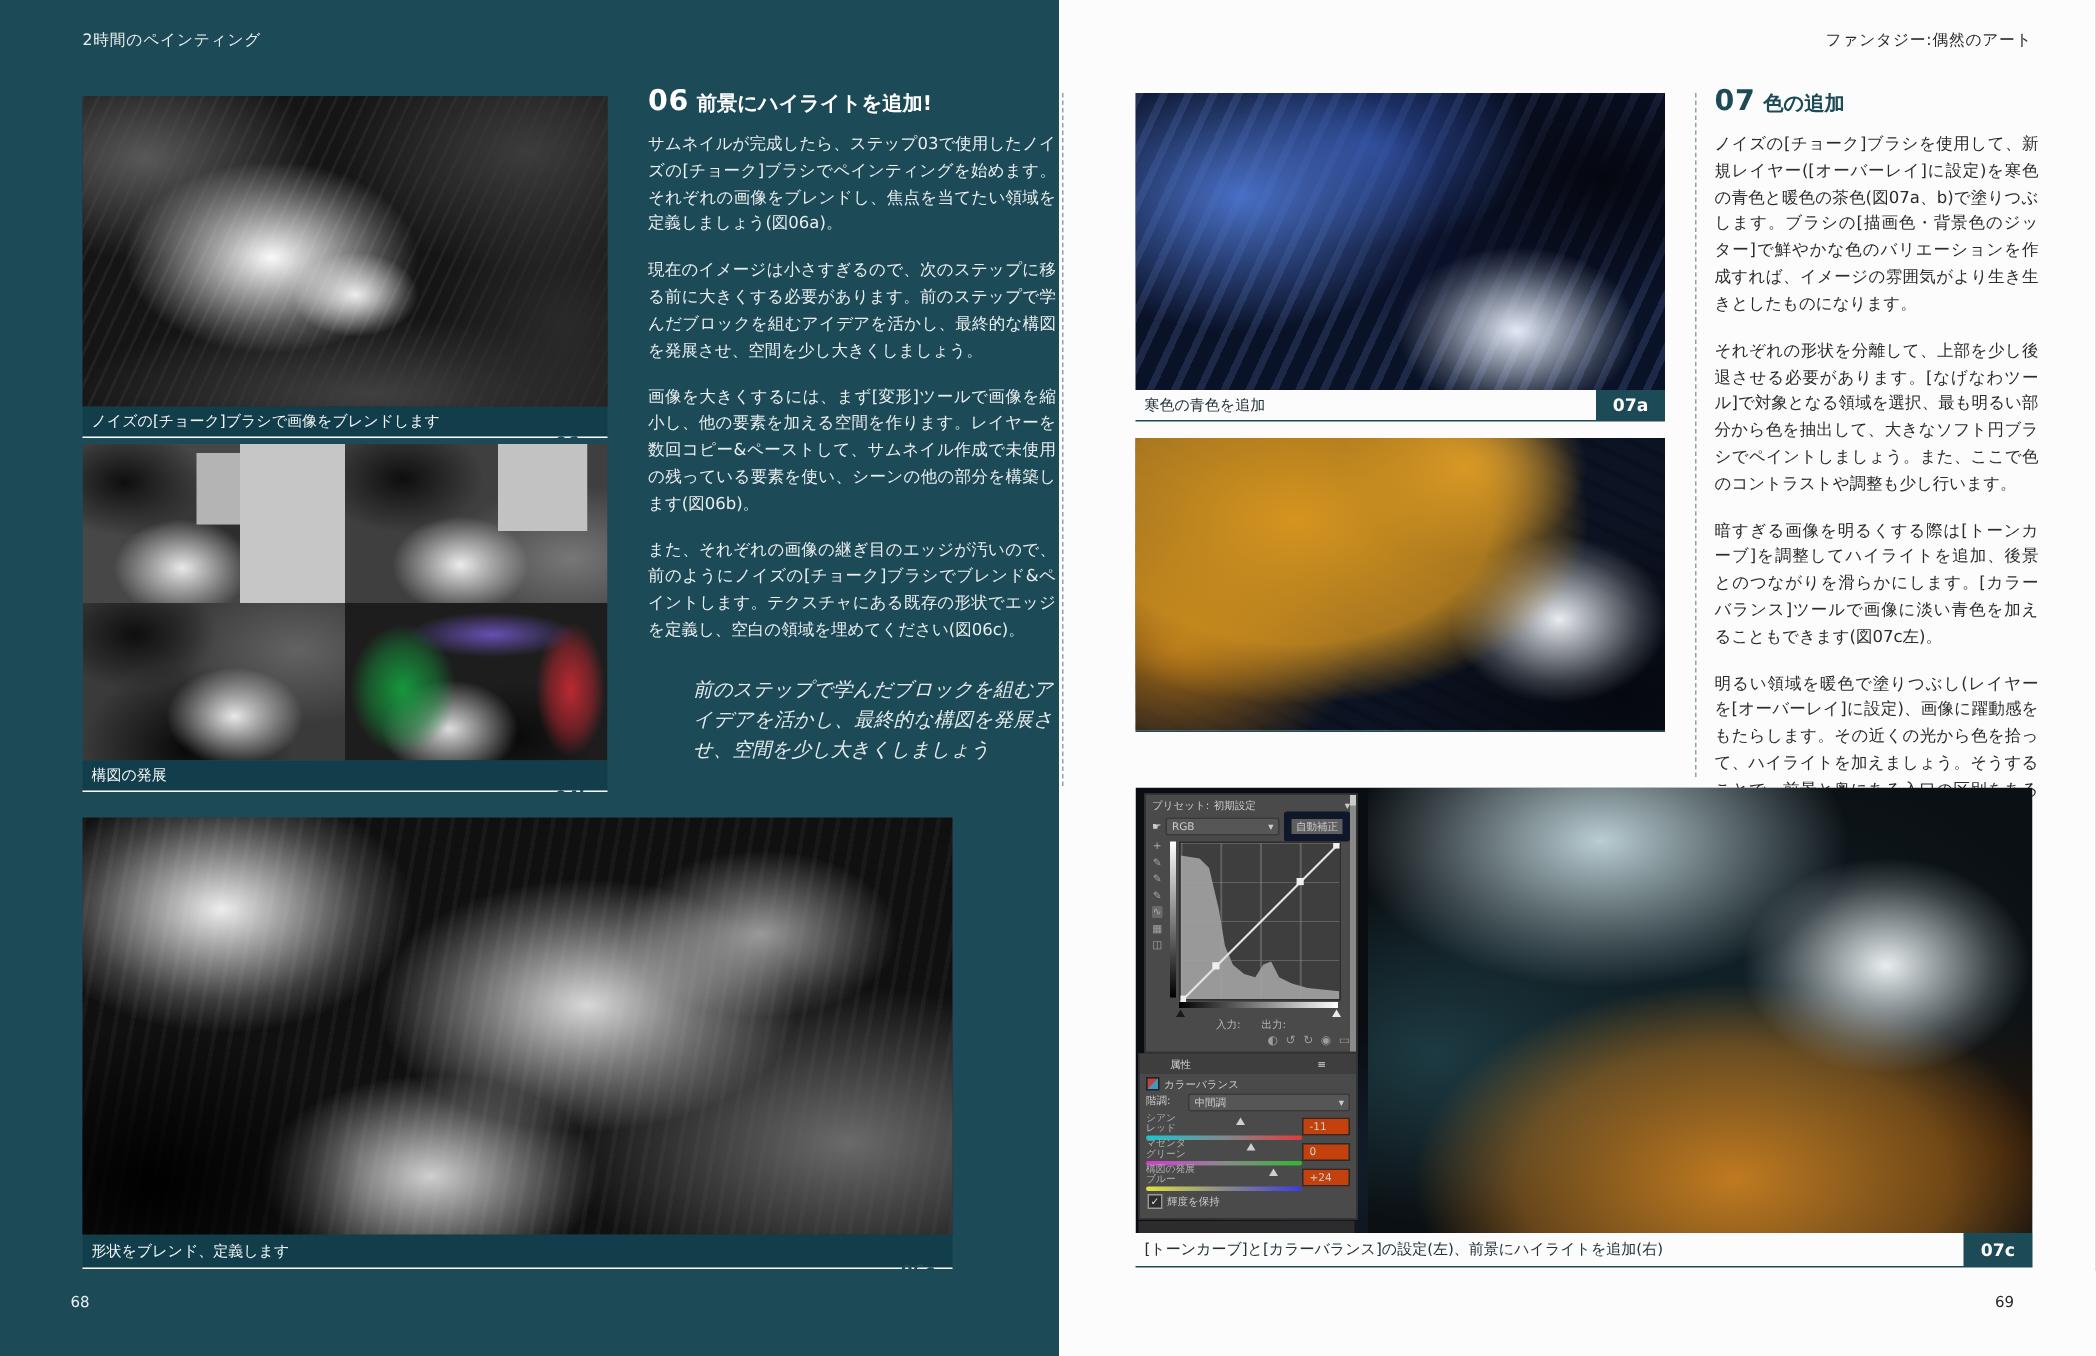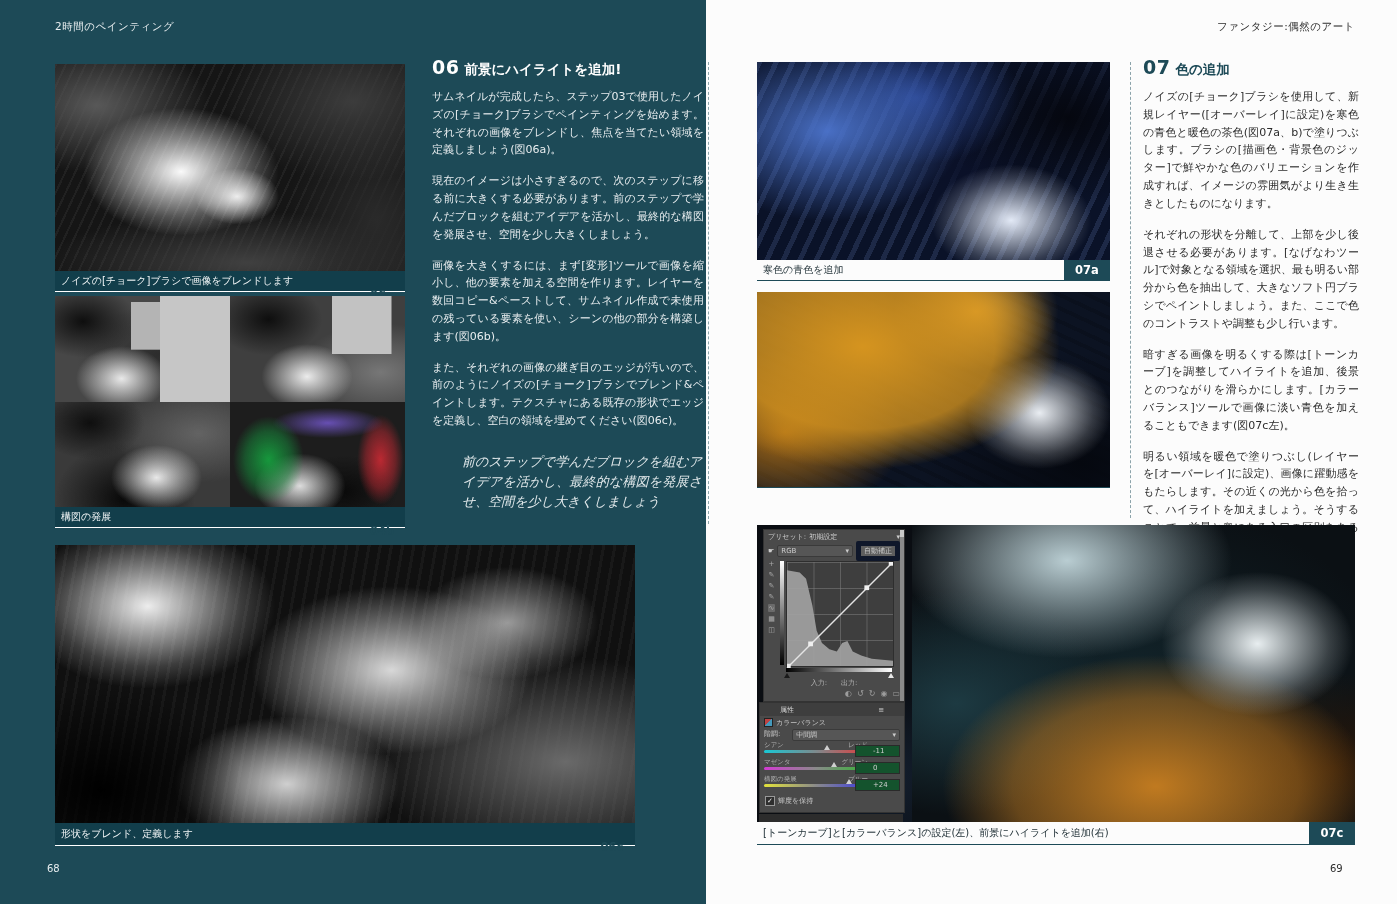--- a/index.html
+++ b/index.html
@@ -154,30 +154,30 @@
   .ico-row{position:absolute;right:4px;top:159px;display:flex;gap:5px;color:#9c9c9c;font-size:8px;}
   .ps-color{left:2px;top:177px;width:144px;height:109px;border:1px solid #333;}
   .ps-tabbar{display:flex;justify-content:space-between;align-items:center;height:13px;
     background:#3e3e3e;padding:0 20px;color:#d2d2d2;}
   .cb-title{display:flex;align-items:center;gap:3px;height:13px;padding:0 4px;}
   .swatch{width:7px;height:7px;background:linear-gradient(135deg,#b44 50%,#49b 50%);
     border:1px solid #222;}
   .tone-row{display:flex;align-items:flex-start;gap:12px;height:13px;padding:0 4px;}
   .slider{position:relative;height:17px;margin:0 4px;}
   .sl-labels{display:flex;justify-content:space-between;width:104px;color:#b0b0b0;
-    font-size:6.5px;line-height:7px;}
+    font-size:6.5px;line-height:7px;flex-direction:column;}
   .track{position:relative;width:104px;height:3px;margin-top:1px;border-radius:2px;}
   .t-cr{background:linear-gradient(90deg,#19c7d4,#7e8a8d 50%,#e23b3b);}
   .t-mg{background:linear-gradient(90deg,#d33bd3,#8a8a8a 50%,#35b335);}
   .t-yb{background:linear-gradient(90deg,#e2e23b,#8a8a8a 50%,#3b3be2);}
   .thumb{position:absolute;top:3px;width:0;height:0;border-left:3px solid transparent;
     border-right:3px solid transparent;border-bottom:5px solid #cfcfcf;}
-  .val-box{position:absolute;right:0;top:3px;width:26px;height:10px;background:#14532d;
+  .val-box{position:absolute;right:0;top:3px;width:26px;height:10px;background:#c2410c;
     border:1px solid #2a2a2a;display:flex;align-items:center;justify-content:flex-start;
-    padding-left:17px;color:#d0d0d0;}
+    padding-left:4px;color:#d0d0d0;}
   .chk-row{display:flex;align-items:center;gap:3px;height:13px;padding:0 5px;margin-top:1px;}
   .chk{width:8px;height:8px;background:#2e2e2e;border:1px solid #999;color:#e8e8e8;
     font-size:7px;line-height:8px;text-align:center;}
   .ps-strip{position:absolute;left:2px;top:289px;width:144px;height:8px;background:#2c2c2c;}
   .scrollbar{position:absolute;right:0;top:0;width:4px;height:100%;background:#8a8a8a;}
   .scrollbar .nub{position:absolute;top:0;left:0;width:4px;height:7px;background:#c9c9c9;}
 </style>
 </head>
 <body>
 

